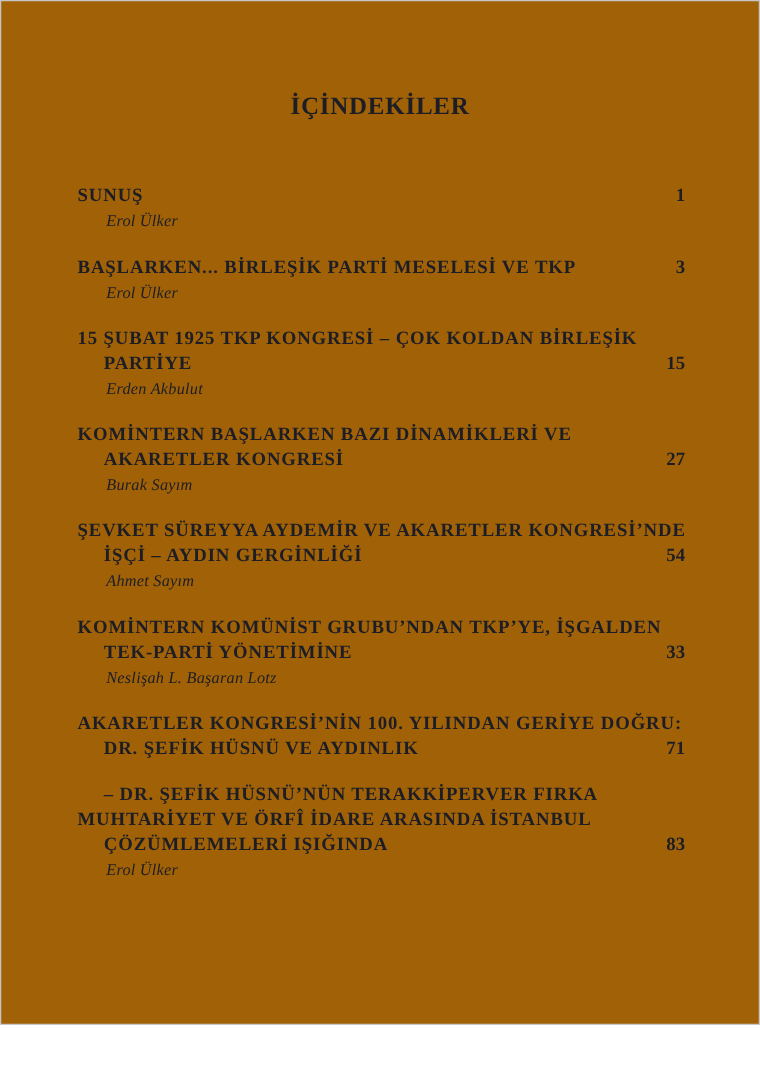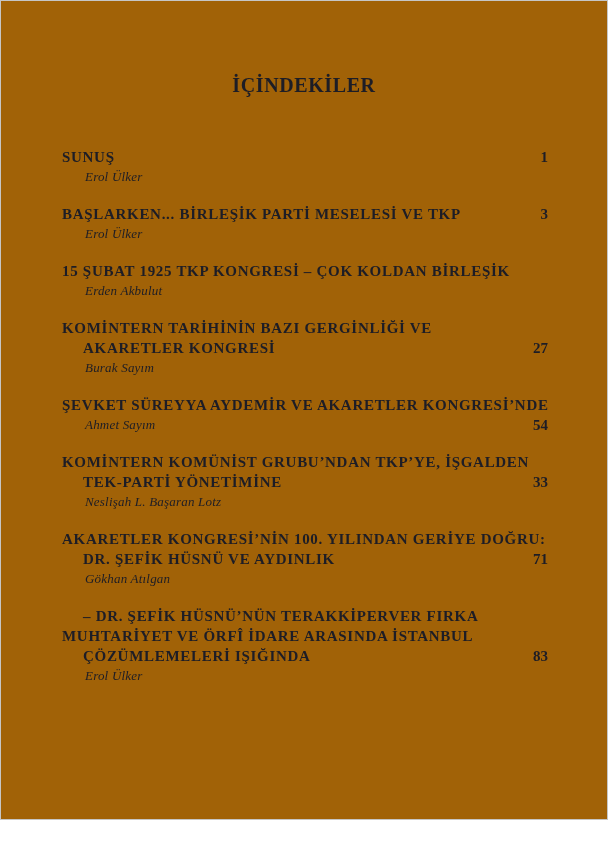--- a/index.html
+++ b/index.html
@@ -80,54 +80,54 @@
   <section class="entry">
     <div class="tlines">
           <div class="tline"><span>BAŞLARKEN... BİRLEŞİK PARTİ MESELESİ VE TKP</span><span class="pagenum">3</span></div>
         </div>
     <div class="author">Erol Ülker</div>
   </section>
 
   <section class="entry">
     <div class="tlines">
           <div class="tline"><span>15 ŞUBAT 1925 TKP KONGRESİ – ÇOK KOLDAN BİRLEŞİK</span></div>
+          <div class="tline cont"><span>PARTİYE</span><span class="pagenum">15</span></div>
         </div>
     <div class="author">Erden Akbulut</div>
   </section>
 
   <section class="entry">
     <div class="tlines">
-          <div class="tline"><span>KOMİNTERN TARİHİNİN BAZI GERGİNLİĞİ VE</span></div>
+          <div class="tline"><span>KOMİNTERN BAŞLARKEN BAZI DİNAMİKLERİ VE</span></div>
           <div class="tline cont"><span>AKARETLER KONGRESİ</span><span class="pagenum">27</span></div>
         </div>
     <div class="author">Burak Sayım</div>
   </section>
 
   <section class="entry">
     <div class="tlines">
           <div class="tline"><span>ŞEVKET SÜREYYA AYDEMİR VE AKARETLER KONGRESİ’NDE</span></div>
-          <div class="tline cont"><span class="pagenum">54</span></div>
+          <div class="tline cont"><span>İŞÇİ – AYDIN GERGİNLİĞİ</span><span class="pagenum">54</span></div>
         </div>
     <div class="author">Ahmet Sayım</div>
   </section>
 
   <section class="entry">
     <div class="tlines">
           <div class="tline"><span>KOMİNTERN KOMÜNİST GRUBU’NDAN TKP’YE, İŞGALDEN</span></div>
           <div class="tline cont"><span>TEK-PARTİ YÖNETİMİNE</span><span class="pagenum">33</span></div>
         </div>
     <div class="author">Neslişah L. Başaran Lotz</div>
   </section>
 
   <section class="entry">
     <div class="tlines">
           <div class="tline"><span>AKARETLER KONGRESİ’NİN 100. YILINDAN GERİYE DOĞRU:</span></div>
           <div class="tline cont"><span>DR. ŞEFİK HÜSNÜ VE AYDINLIK</span><span class="pagenum">71</span></div>
         </div>
-    <div class="author">Gökhan Atılgan</div>
   </section>
 
   <section class="entry">
     <div class="tlines">
           <div class="tline cont"><span>– DR. ŞEFİK HÜSNÜ’NÜN TERAKKİPERVER FIRKA</span></div>
           <div class="tline"><span>MUHTARİYET VE ÖRFÎ İDARE ARASINDA İSTANBUL</span></div>
           <div class="tline cont"><span>ÇÖZÜMLEMELERİ IŞIĞINDA</span><span class="pagenum">83</span></div>
         </div>
     <div class="author">Erol Ülker</div>
   </section>

